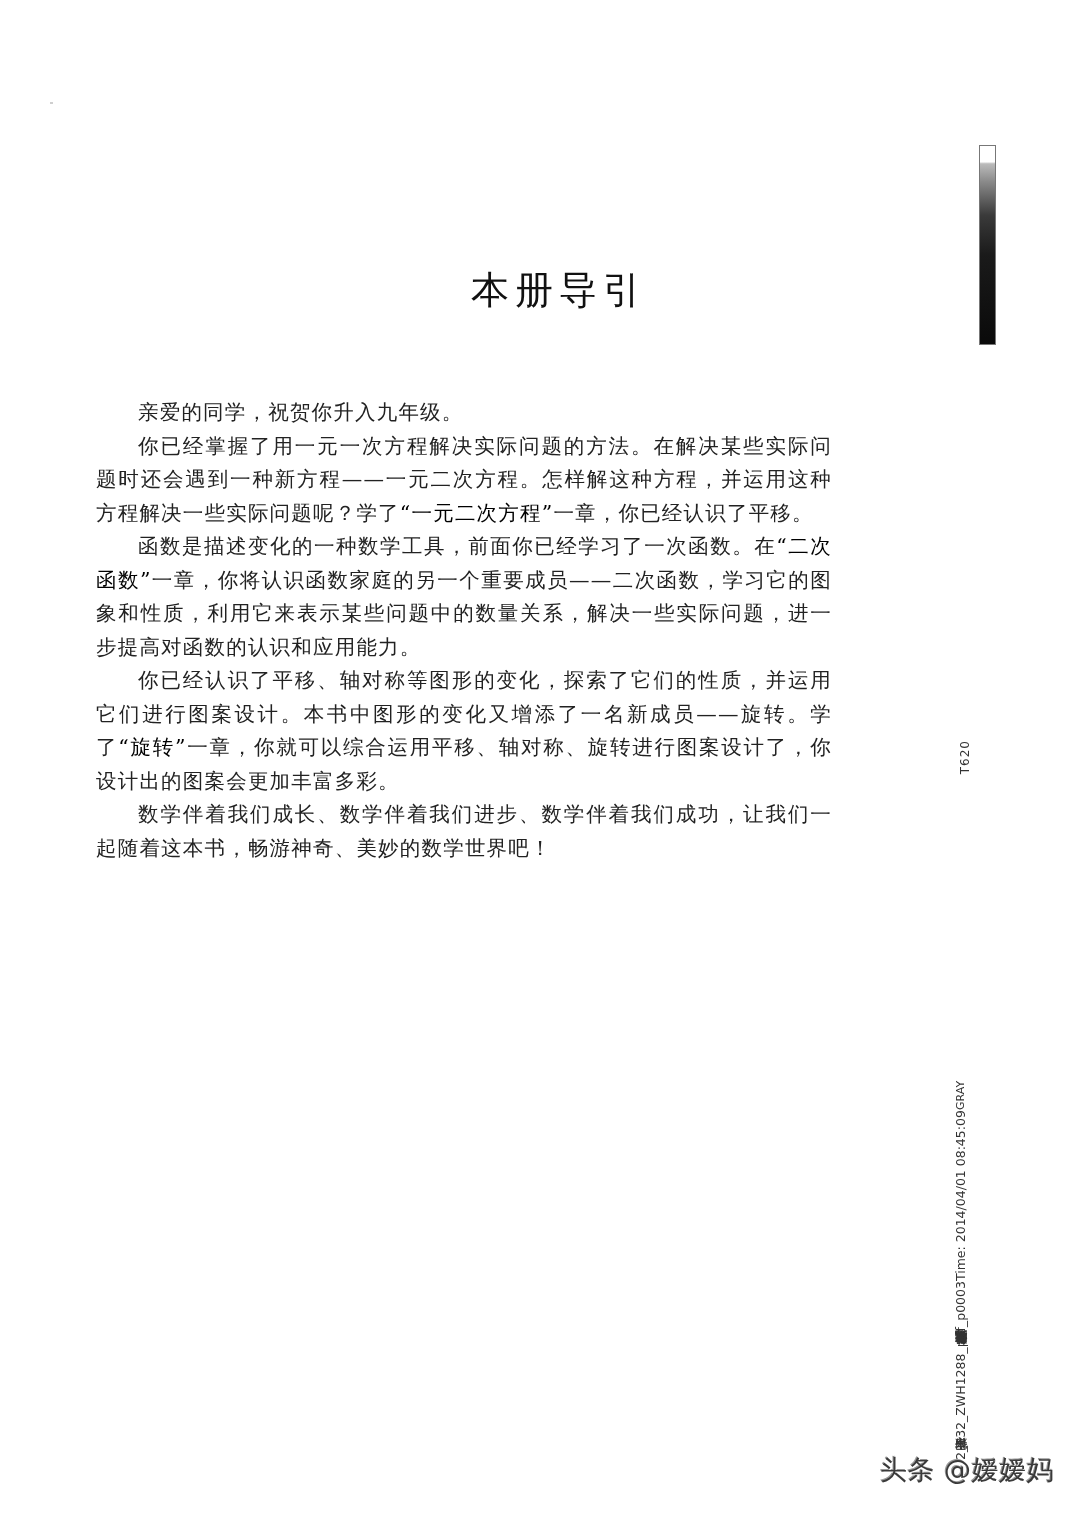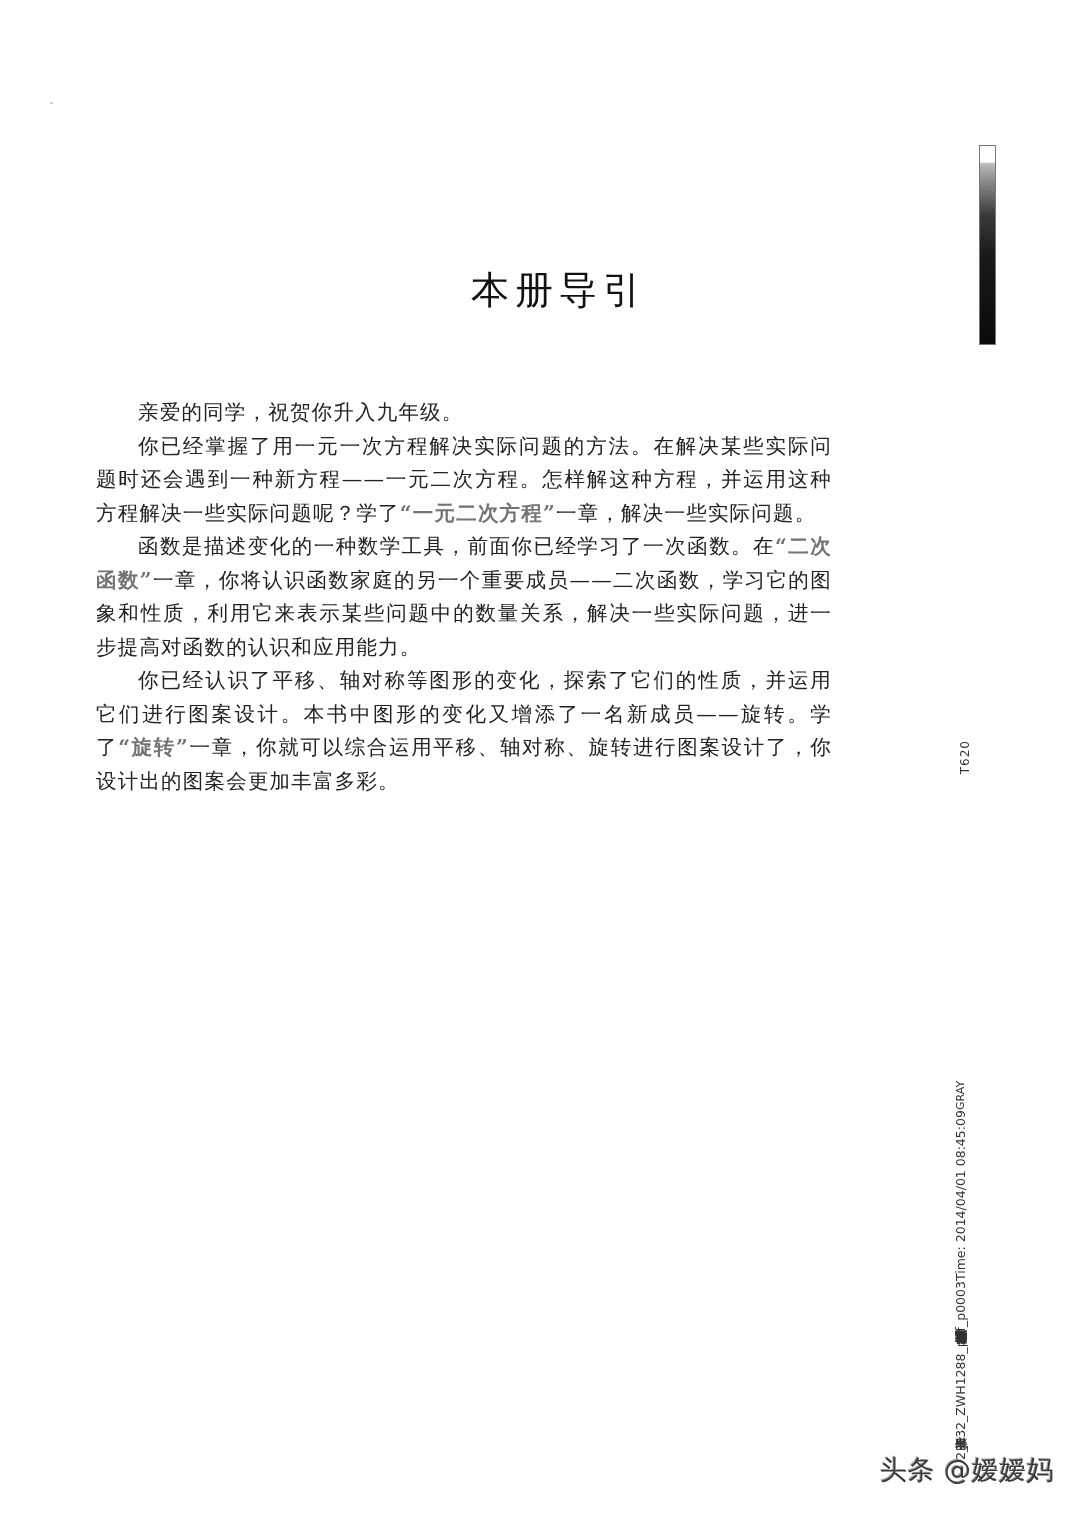--- a/index.html
+++ b/index.html
@@ -32,21 +32,21 @@
       line-height: 33.5px;
       letter-spacing: 1.2px;
       color: #222;
       margin-top: 36px;
     }
     .content p {
       margin: 0;
       text-indent: 42px;
       text-align: justify;
     }
-    .content b { font-weight: bold; color: #737373; }
+    .content b { font-weight: normal; color: #000000; }
     .gray-bar {
       position: absolute;
       left: 979px;
       top: 145px;
       width: 17px;
       height: 200px;
       border: 1px solid #777;
       background: linear-gradient(to bottom, #ffffff 0%, #ffffff 8%, #bbbbbb 9%, #8a8a8a 18%, #3a3a3a 35%, #1a1a1a 55%, #0a0a0a 100%);
       box-sizing: border-box;
     }
@@ -101,23 +101,24 @@
   </style>
 </head>
 <body>
 
 <div class="speck"></div>
 
 <h1 class="page-title">本册导引</h1>
 
 <div class="content" id="content">
     <p><span>亲爱的同学，祝贺你升入九年级。</span></p>
-    <p><span>你已经掌握了用一元一次方程解决实际问题的方法。在解决某些实际问题时还会遇到一种新方程——一元二次方程。怎样解这种方程，并运用这种方程解决一些实际问题呢？学了</span><b>“一元二次方程”</b><span>一章，解决一些实际问题。</span></p>
+    <p><span>你已经掌握了用一元一次方程解决实际问题的方法。在解决某些实际问题时还会遇到一种新方程——一元二次方程。怎样解这种方程，并运用这种方程解决一些实际问题呢？学了</span><b>“一元二次方程”</b><span>一章，你已经认识了平移。</span></p>
     <p><span>函数是描述变化的一种数学工具，前面你已经学习了一次函数。在</span><b>“二次函数”</b><span>一章，你将认识函数家庭的另一个重要成员——二次函数，学习它的图象和性质，利用它来表示某些问题中的数量关系，解决一些实际问题，进一步提高对函数的认识和应用能力。</span></p>
     <p><span>你已经认识了平移、轴对称等图形的变化，探索了它们的性质，并运用它们进行图案设计。本书中图形的变化又增添了一名新成员——旋转。学了</span><b>“旋转”</b><span>一章，你就可以综合运用平移、轴对称、旋转进行图案设计了，你设计出的图案会更加丰富多彩。</span></p>
+    <p><span>数学伴着我们成长、数学伴着我们进步、数学伴着我们成功，让我们一起随着这本书，畅游神奇、美妙的数学世界吧！</span></p>
   </div>
 
 <div class="gray-bar"></div>
 
 <div class="vert-code">T620</div>
 
 <div class="vert-meta">
   <span>张雷专用2_132_ZWH1288义务教育数学教科书数学九年级上册_pdf_p0003Time: 2014/04/01 08:45:09</span>
   <span class="gray">GRAY</span>
 </div>

